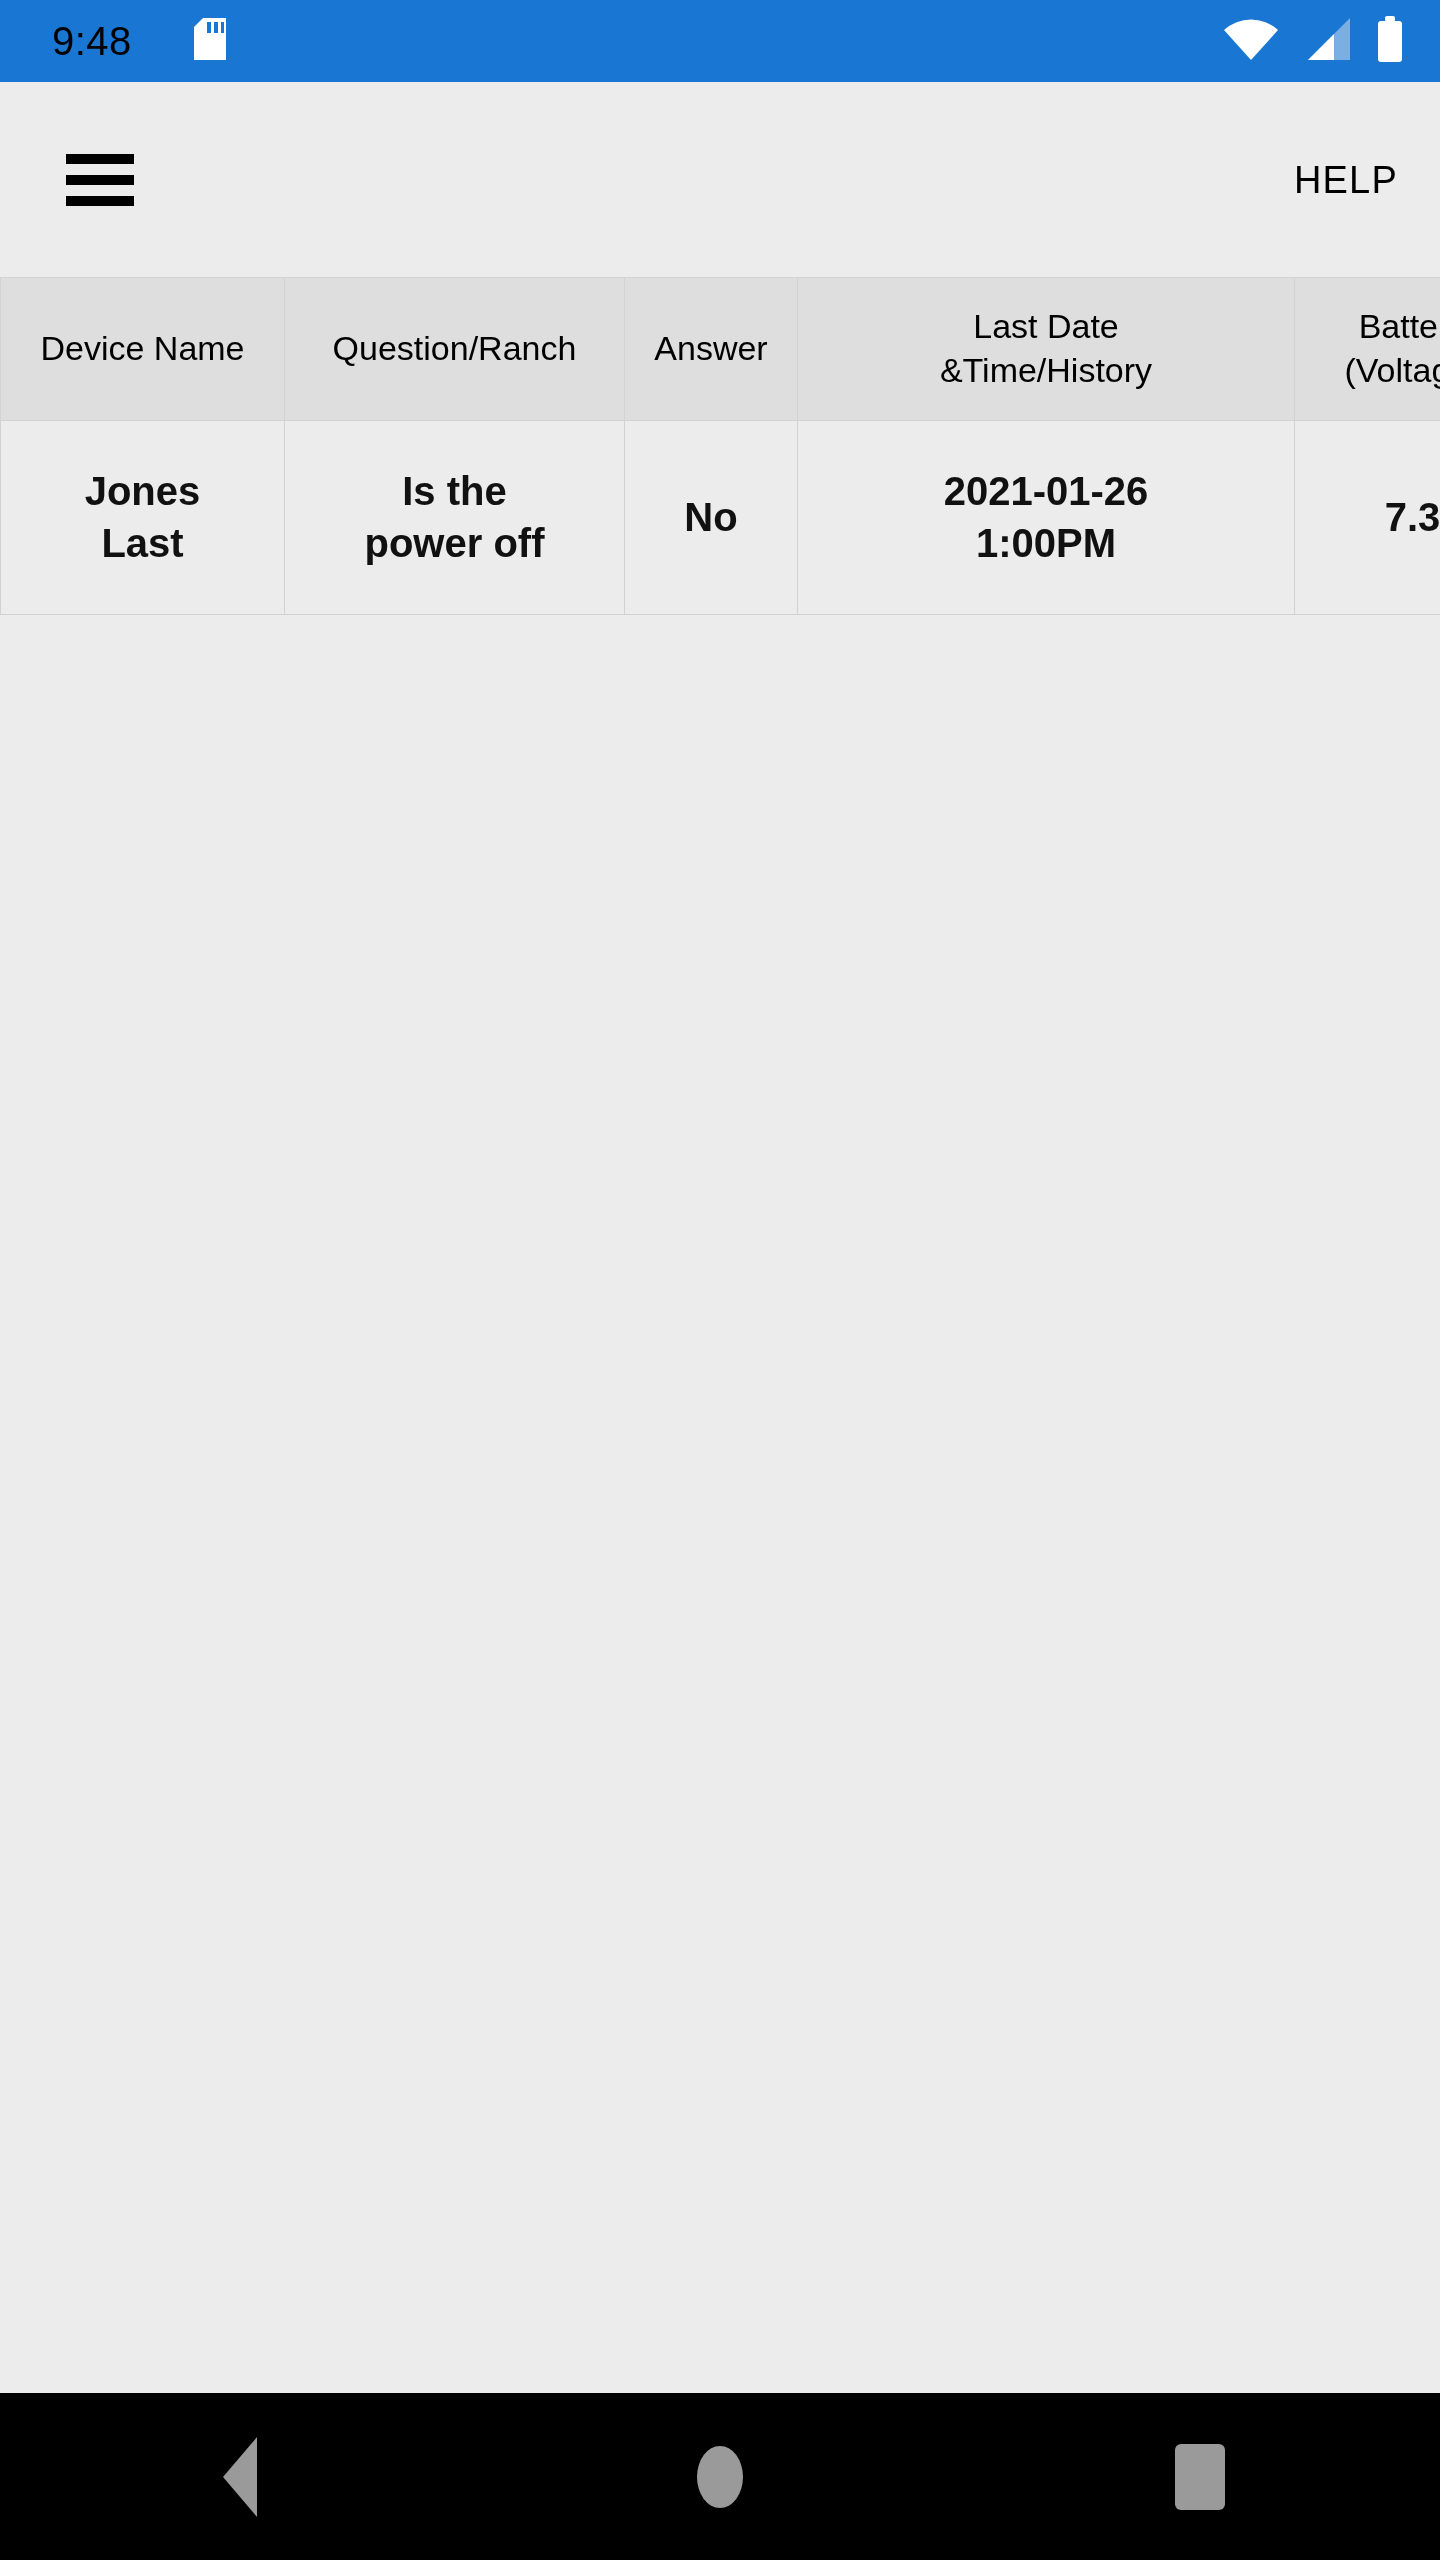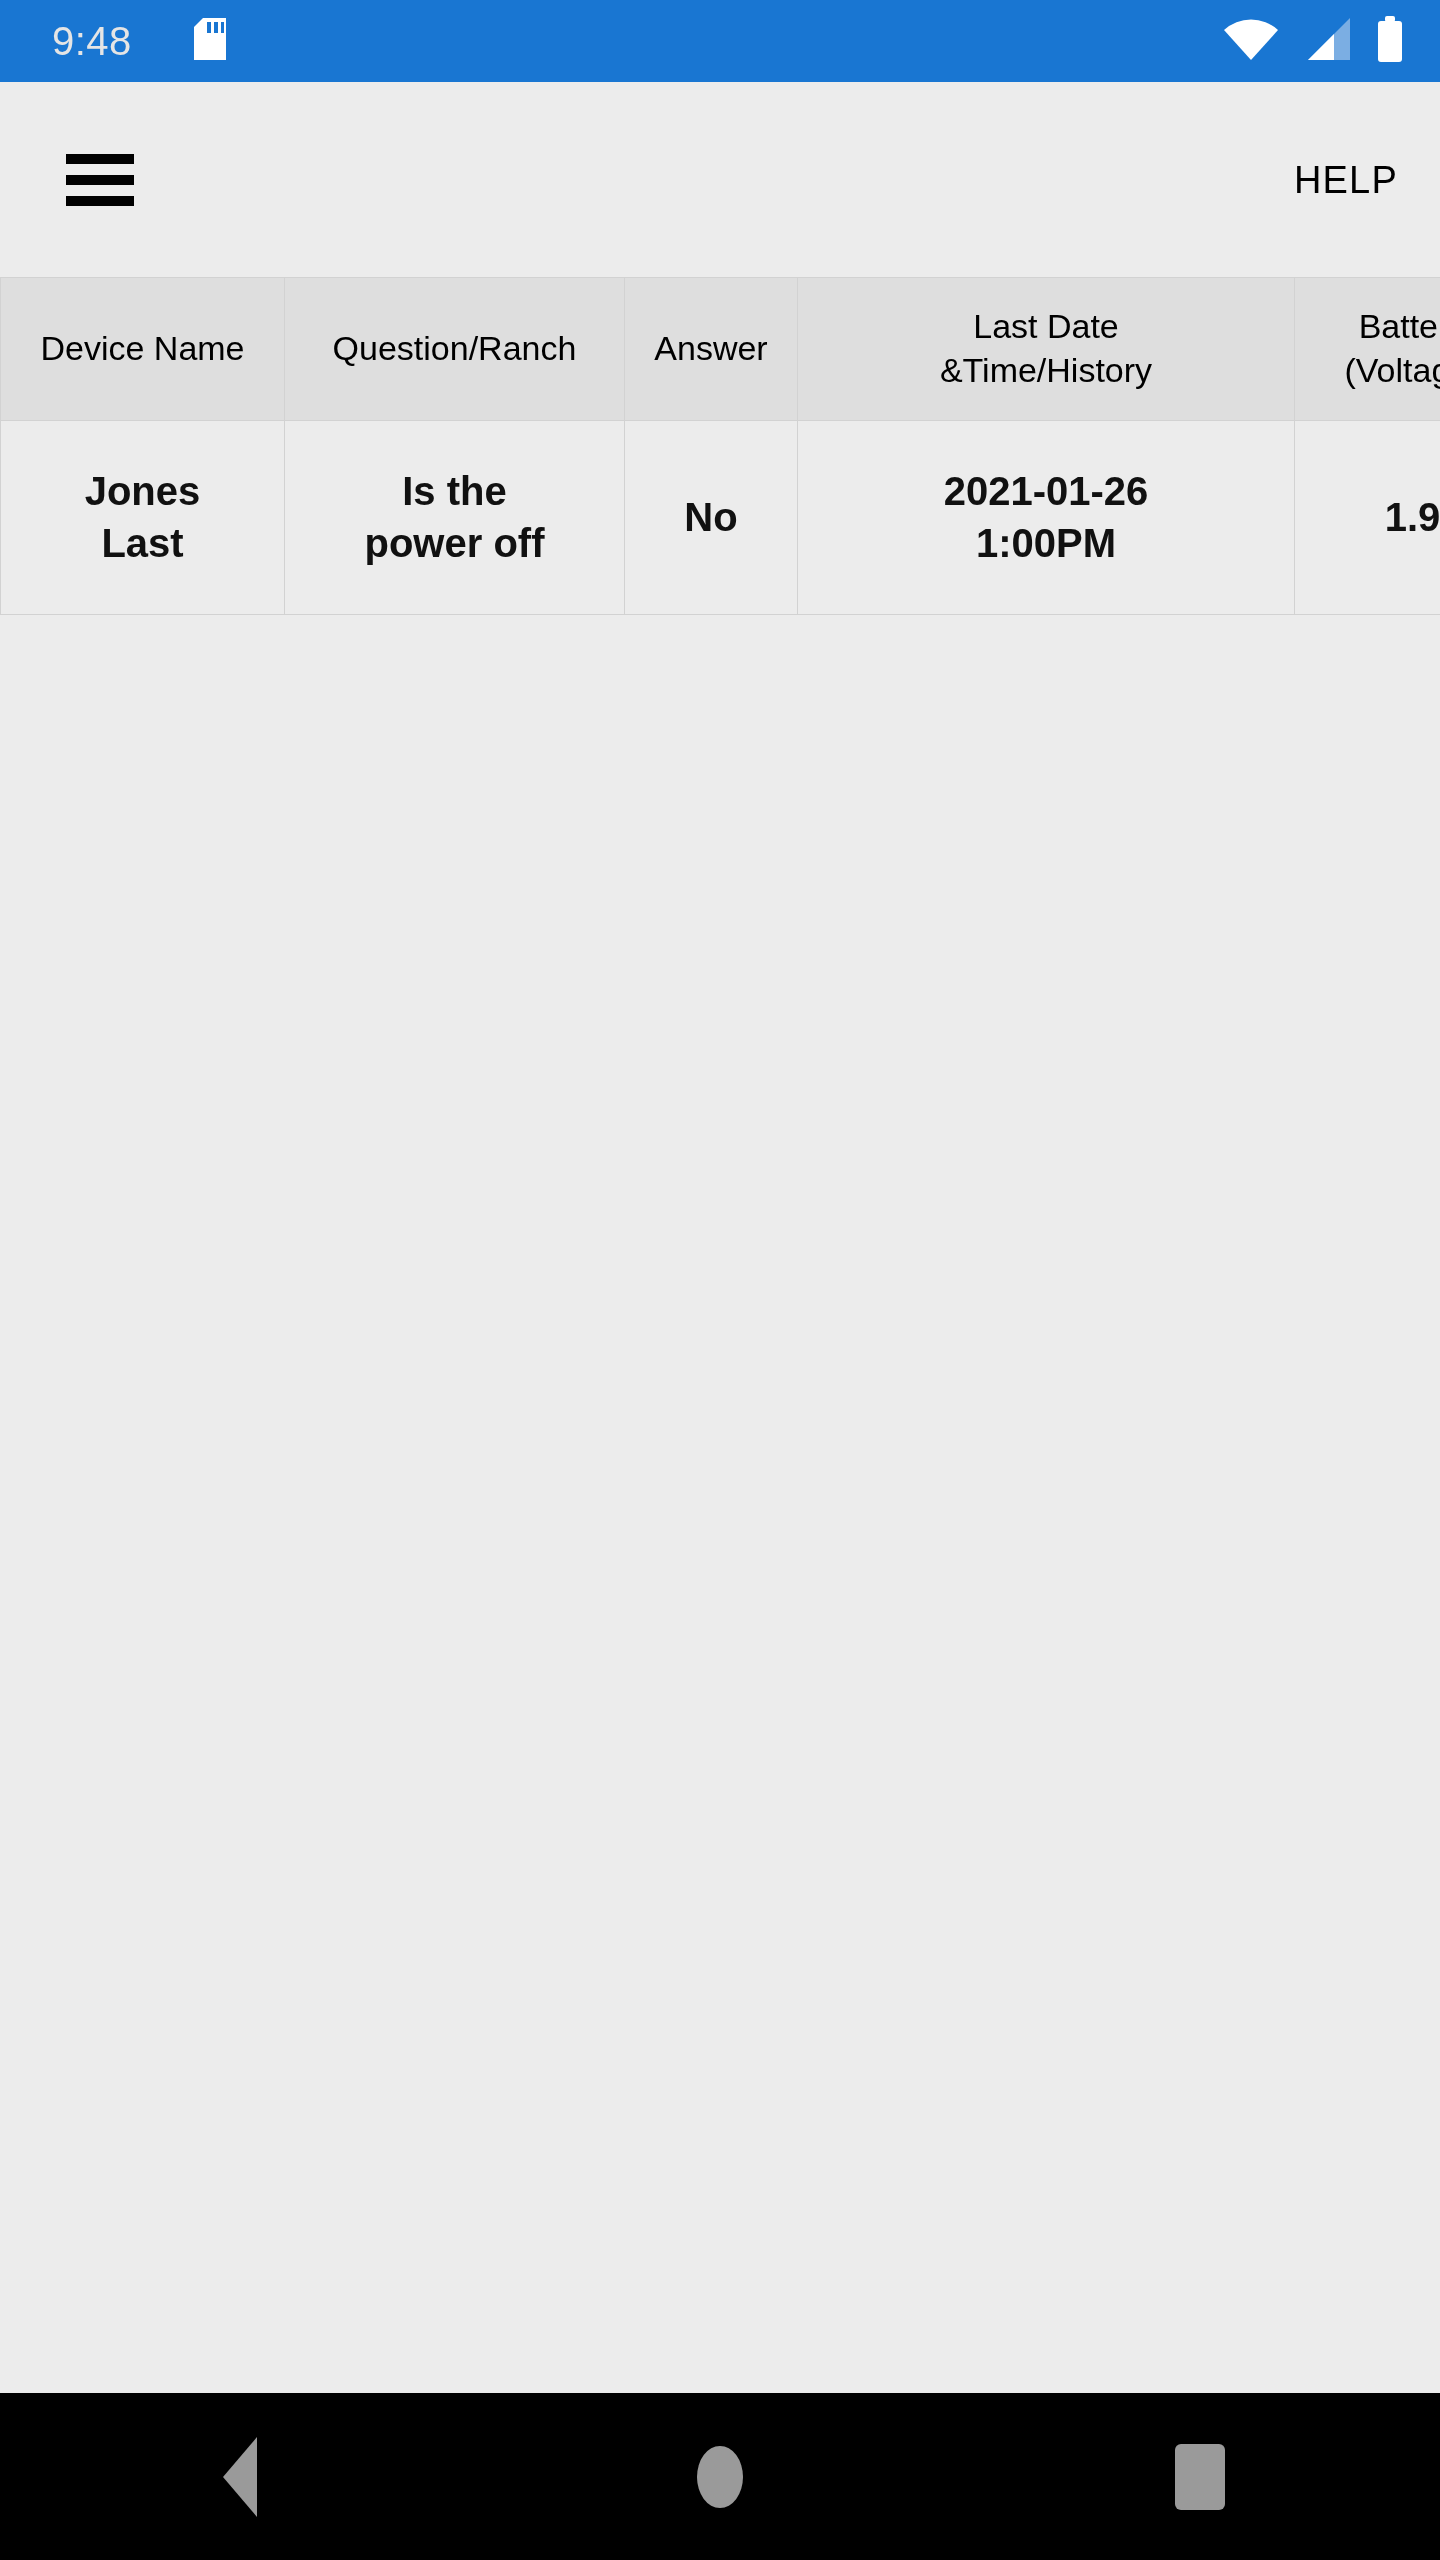--- a/index.html
+++ b/index.html
@@ -28,21 +28,21 @@
     top: 0; left: 0;
     width: 1440px;
     height: 82px;
     background: #1976d2;
     display: flex;
     align-items: center;
     box-sizing: border-box;
     padding: 0 36px 0 52px;
   }
   .status-clock {
-    color: #e5e5e5;
+    color: #000000;
     font-size: 40px;
     font-weight: 500;
     letter-spacing: 0.5px;
     line-height: 1;
     margin-right: 42px;
   }
   .status-left-icons {
     display: flex;
     align-items: center;
     gap: 20px;
@@ -281,21 +281,21 @@
             <div>power off</div>
           </td>
           <td>
             <span>No</span>
           </td>
           <td>
             <div>2021-01-26</div>
             <div>1:00PM</div>
           </td>
           <td>
-            <span>1.9</span>
+            <span>7.3</span>
           </td>
         </tr>
       </tbody>
     </table>
   </div>
 
   <div class="content-blank"></div>
 
   <div class="nav-bar">
     <div class="nav-btn">

